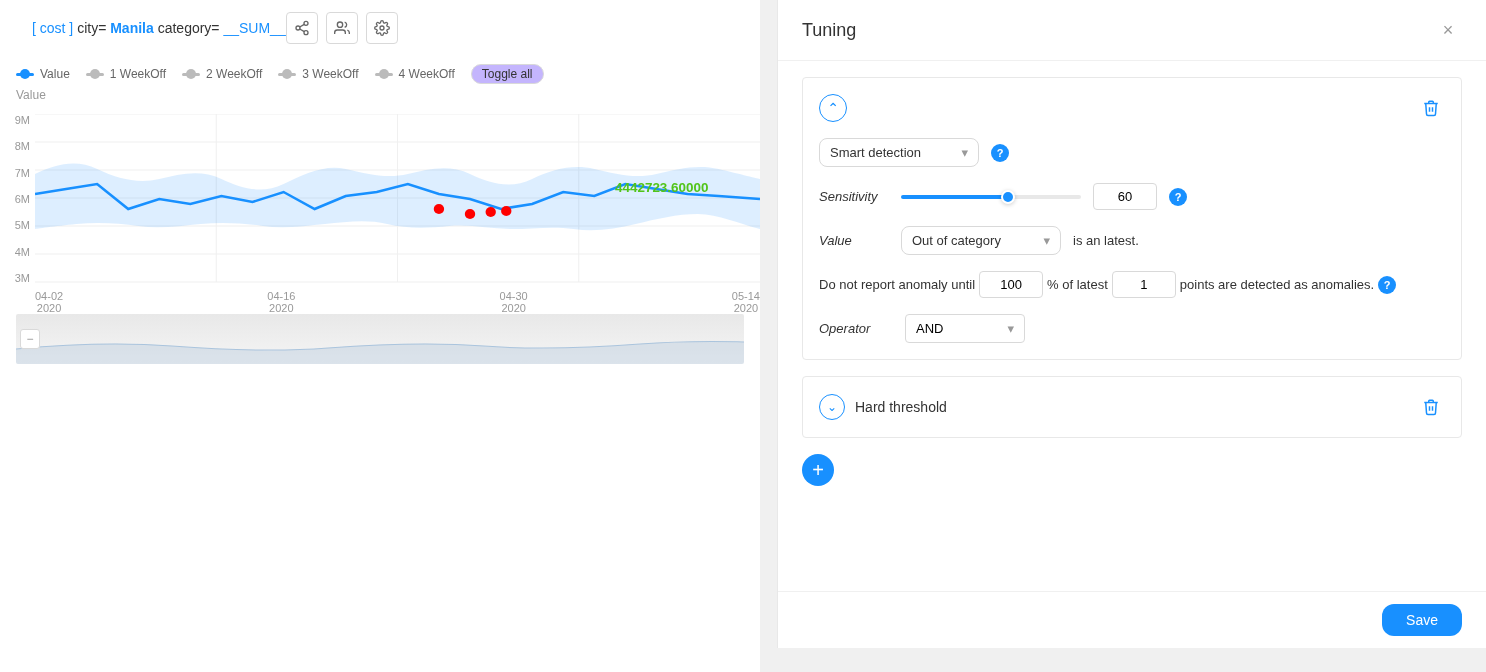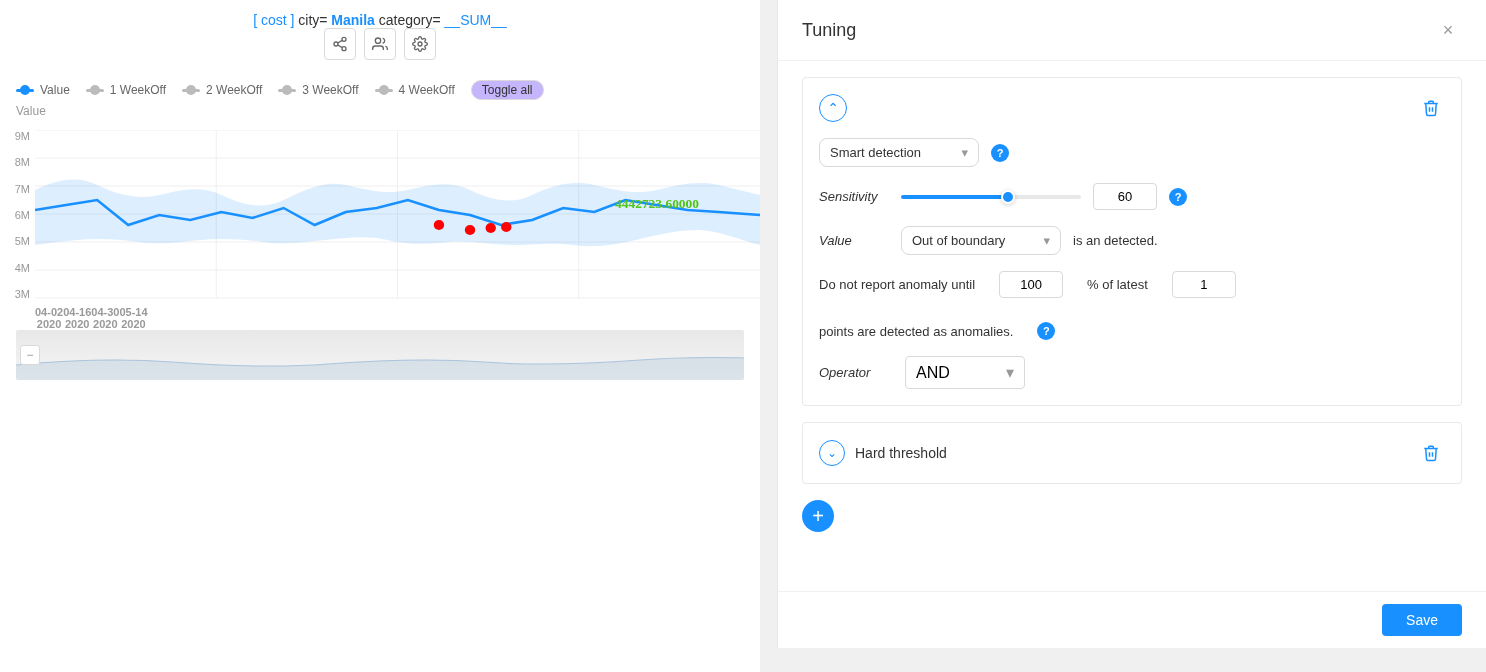--- a/index.html
+++ b/index.html
@@ -19,21 +19,20 @@
       background: #fff;
       position: relative;
       flex-shrink: 0;
     }
 
     .chart-header {
       padding: 12px 32px;
       display: flex;
       align-items: center;
       justify-content: flex-start;
-      flex-direction: column;
     }
 
     .chart-title {
       font-size: 14px;
       color: #333;
     }
 
     .chart-title .bracket { color: #1890ff; }
     .chart-title .city { color: #1890ff; font-weight: bold; }
     .chart-title .equals { color: #333; }
@@ -101,32 +100,31 @@
       width: 30px;
       text-align: right;
     }
 
     .chart-svg-area {
       position: absolute;
       left: 35px;
       right: 0;
       top: 0;
       bottom: 30px;
-      font-family: Liberation Serif, serif;
     }
 
     .x-axis-labels {
       position: absolute;
       left: 35px;
       right: 0;
       bottom: 0;
       display: flex;
+      justify-content: space-between;
       font-size: 11px;
       color: #999;
-      font-weight: bold;
     }
 
     .x-label {
       text-align: center;
     }
 
     
     .tuning-panel {
       flex: 1;
       background: #fff;
@@ -273,39 +271,39 @@
     }
 
     .is-anomaly-text {
       font-size: 13px;
       color: #333;
     }
 
     .report-row {
       display: flex;
       align-items: center;
-      gap: 24px;
+      gap: 4px;
       flex-wrap: wrap;
       margin-bottom: 16px;
       font-size: 13px;
       color: #333;
     }
 
     .operator-row {
       display: flex;
       align-items: center;
       gap: 16px;
       margin-bottom: 0;
     }
 
     .operator-select {
       border: 1px solid #d9d9d9;
       border-radius: 4px;
       padding: 6px 10px;
-      font-size: 16px;
+      font-size: 13px;
       background: #fff;
       cursor: pointer;
       display: flex;
       align-items: center;
       min-width: 120px;
       justify-content: space-between;
     }
 
     
     .hard-threshold-section {
@@ -367,21 +365,21 @@
       border-top: 1px solid #f0f0f0;
       padding: 12px 24px;
       display: flex;
       justify-content: flex-end;
     }
 
     .save-btn {
       background: #1890ff;
       color: #fff;
       border: none;
-      border-radius: 4px;
+      border-radius: 12px;
       padding: 8px 24px;
       font-size: 14px;
       cursor: pointer;
     }
 
     
     .chart-minimap {
       height: 50px;
       background: linear-gradient(to bottom, #e8e8e8, #f5f5f5);
       margin: 0 16px;
@@ -594,24 +592,24 @@
       <div class="form-row">
         <span class="form-label">Sensitivity</span>
         <input type="range" min="0" max="100" value="60" style="max-width: 180px; flex: 1 1 0%;">
         <input type="text" class="number-input" value="60" style="">
         <div class="help-icon">?</div>
       </div>
 
       <div class="anomaly-row">
         <span class="form-label">Value</span>
         <div class="select-box" style="min-width:160px;">
-          <span>Out of boundary</span>
+          <span>Out of category</span>
           <span style="color:#999;">▾</span>
         </div>
-        <span class="is-anomaly-text">is an detected.</span>
+        <span class="is-anomaly-text">is an latest.</span>
       </div>
 
       <div class="report-row">
         <span>Do not report anomaly until</span>
         <input type="text" class="number-input" value="100" style="">
         <span>% of latest</span>
         <input type="text" class="number-input" value="1" style="">
         <span>points are detected as anomalies.</span>
         <div class="help-icon">?</div>
       </div>

